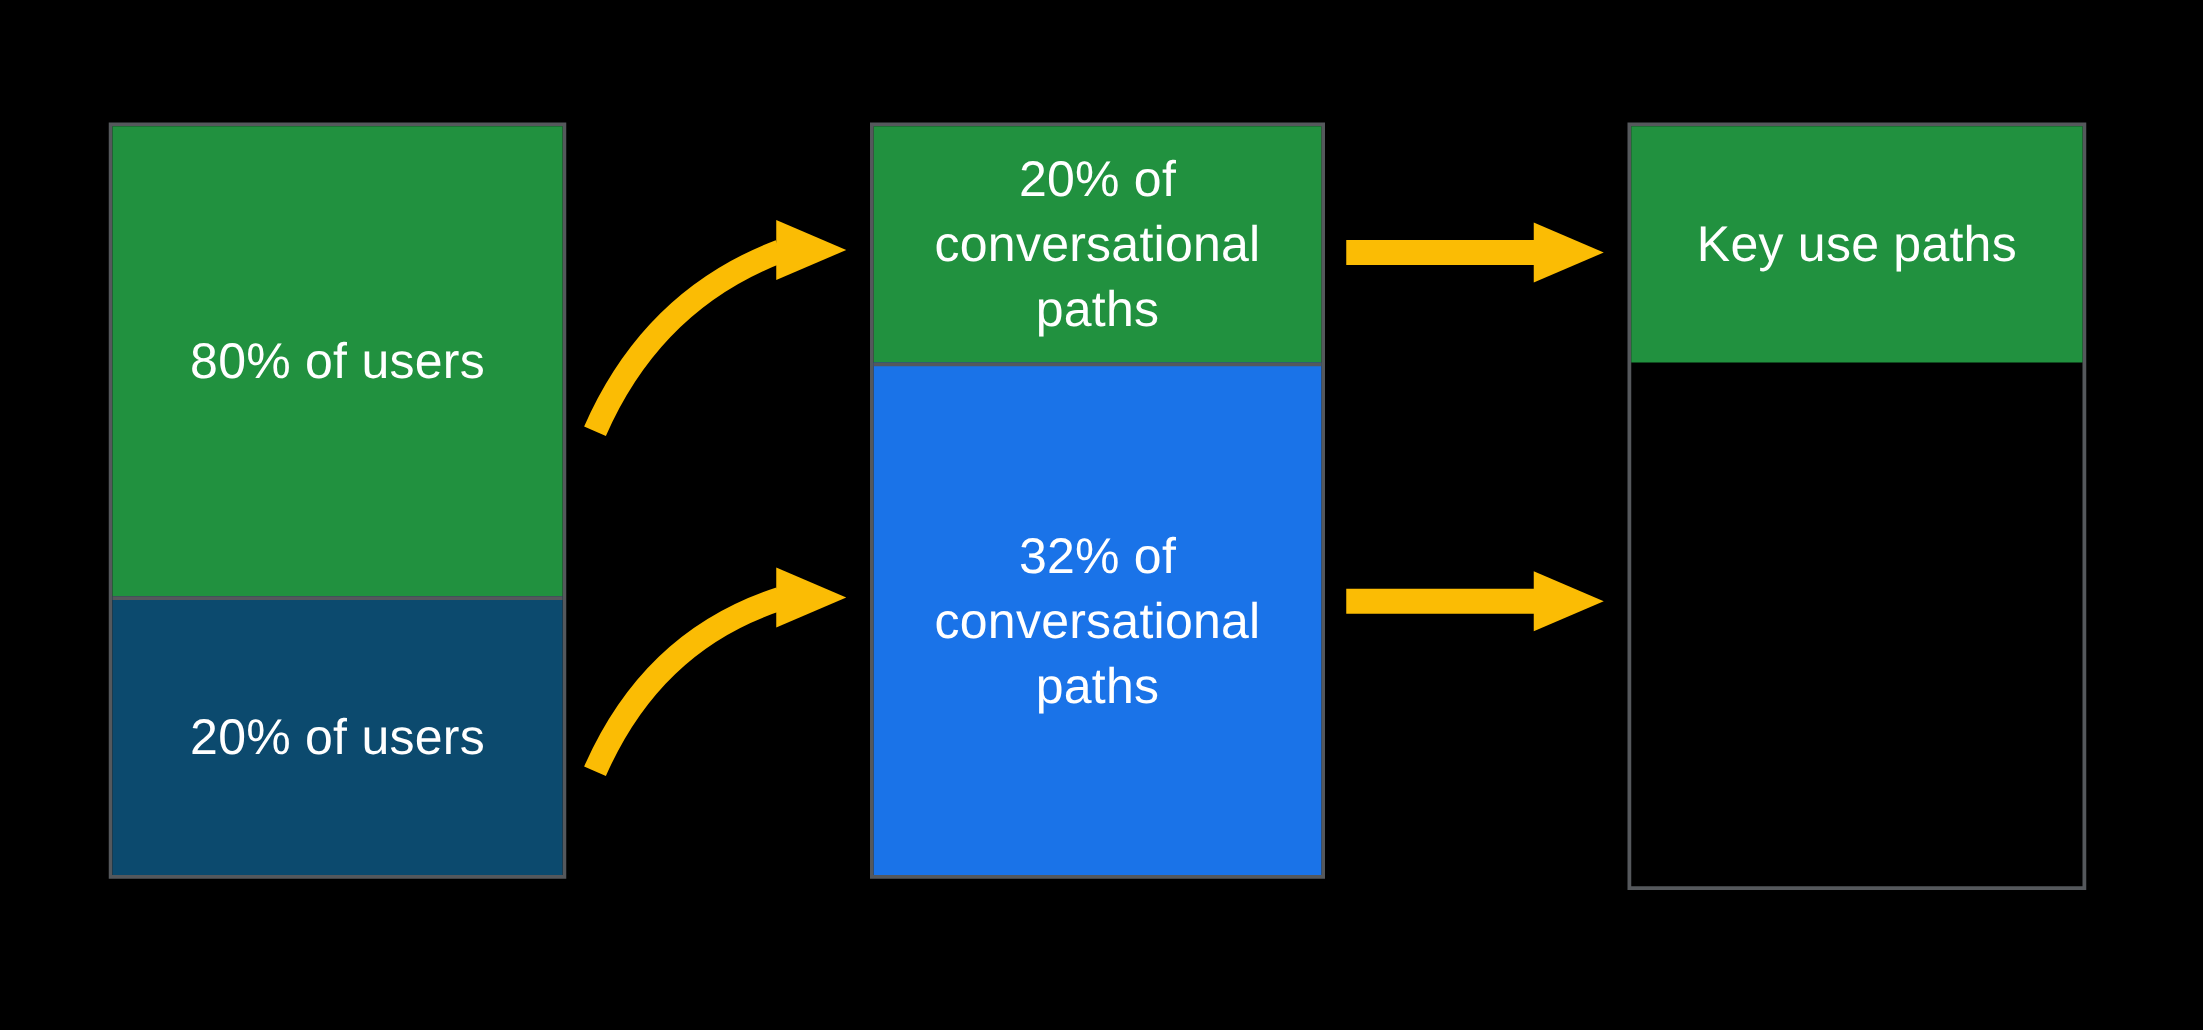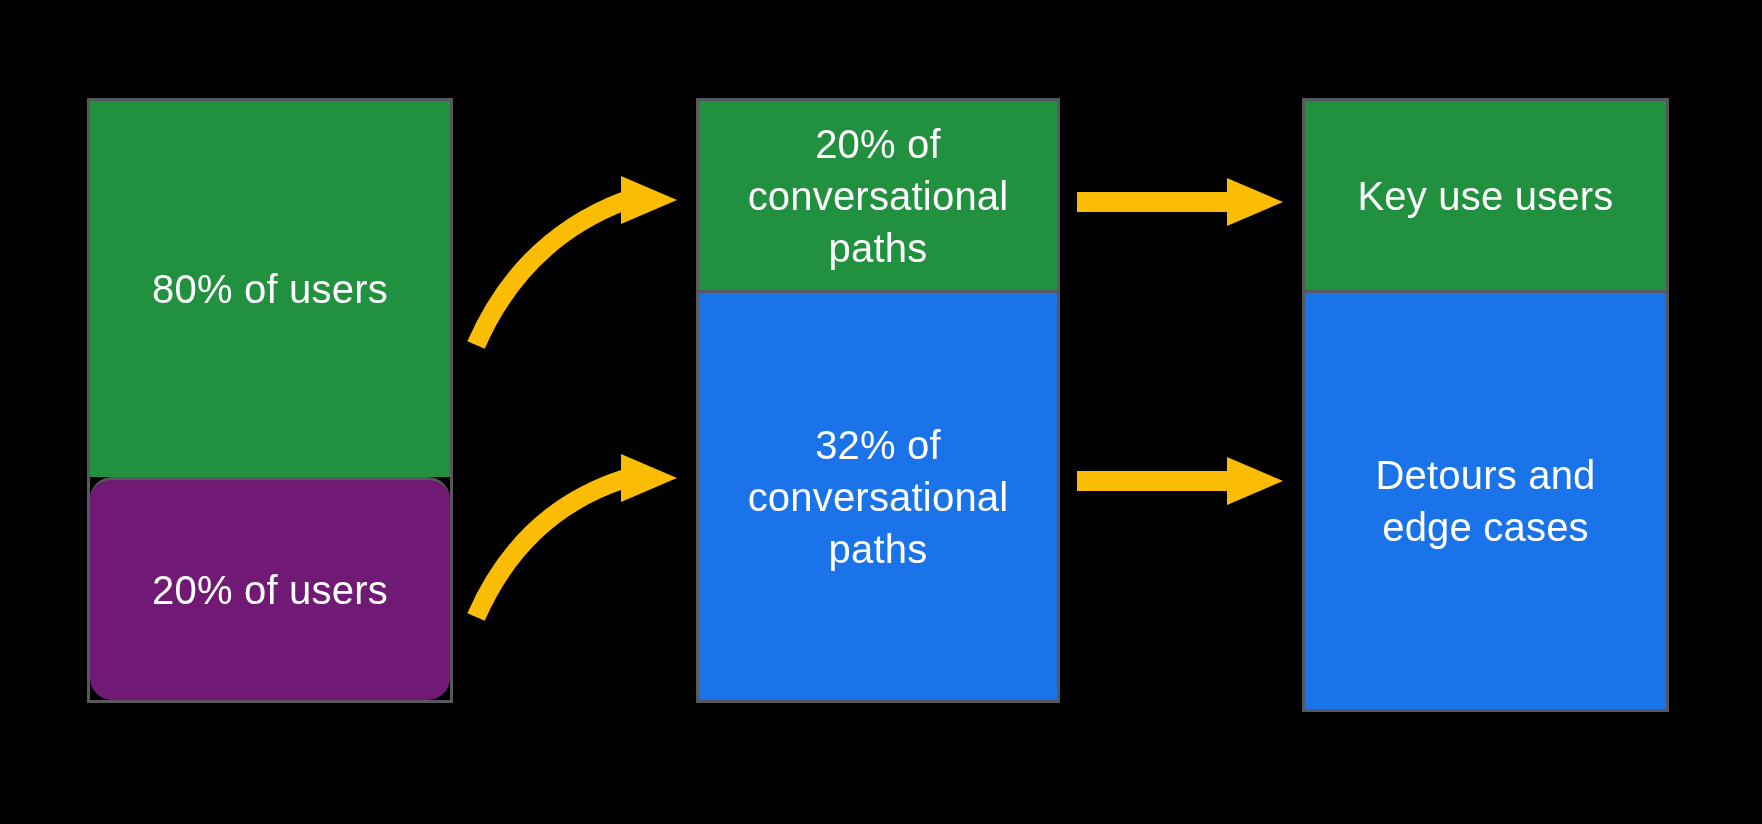--- a/index.html
+++ b/index.html
@@ -40,45 +40,41 @@
 </style>
 </head>
 <body>
 
 <div class="stage">
 
   <div class="column col-users">
     <div class="segment" style="background: rgb(33, 145, 63); height: 376px;">
       <div class="segment-label">80% of users</div>
     </div>
-    <div class="segment rest divider" style="background: #701a75; border-radius: 22px;">
+    <div class="segment rest divider" style="background: #0c4a6e;">
       <div class="segment-label">20% of users</div>
     </div>
   </div>
 
   <div class="column col-paths">
     <div class="segment" style="background: rgb(33, 145, 63); height: 189px;">
       <div class="segment-label">20% of
 conversational
 paths</div>
     </div>
     <div class="segment rest divider" style="background: rgb(26, 115, 232);">
       <div class="segment-label">32% of
 conversational
 paths</div>
     </div>
   </div>
 
   <div class="column col-outcomes">
     <div class="segment" style="background: rgb(33, 145, 63); height: 189px;">
-      <div class="segment-label">Key use users</div>
-    </div>
-    <div class="segment rest divider" style="background: rgb(26, 115, 232);">
-      <div class="segment-label">Detours and
-edge cases</div>
+      <div class="segment-label">Key use paths</div>
     </div>
   </div>
 
   <svg class="arrow-layer" viewBox="0 0 1762 824">
 
     <g>
       <path d="M 476 345 Q 522 240 624 201" fill="none" stroke-width="19" stroke-linecap="butt" stroke="#fbbc04"></path>
       <polygon points="621,176 621,224 677,200" fill="#fbbc04"></polygon>
     </g>
 

